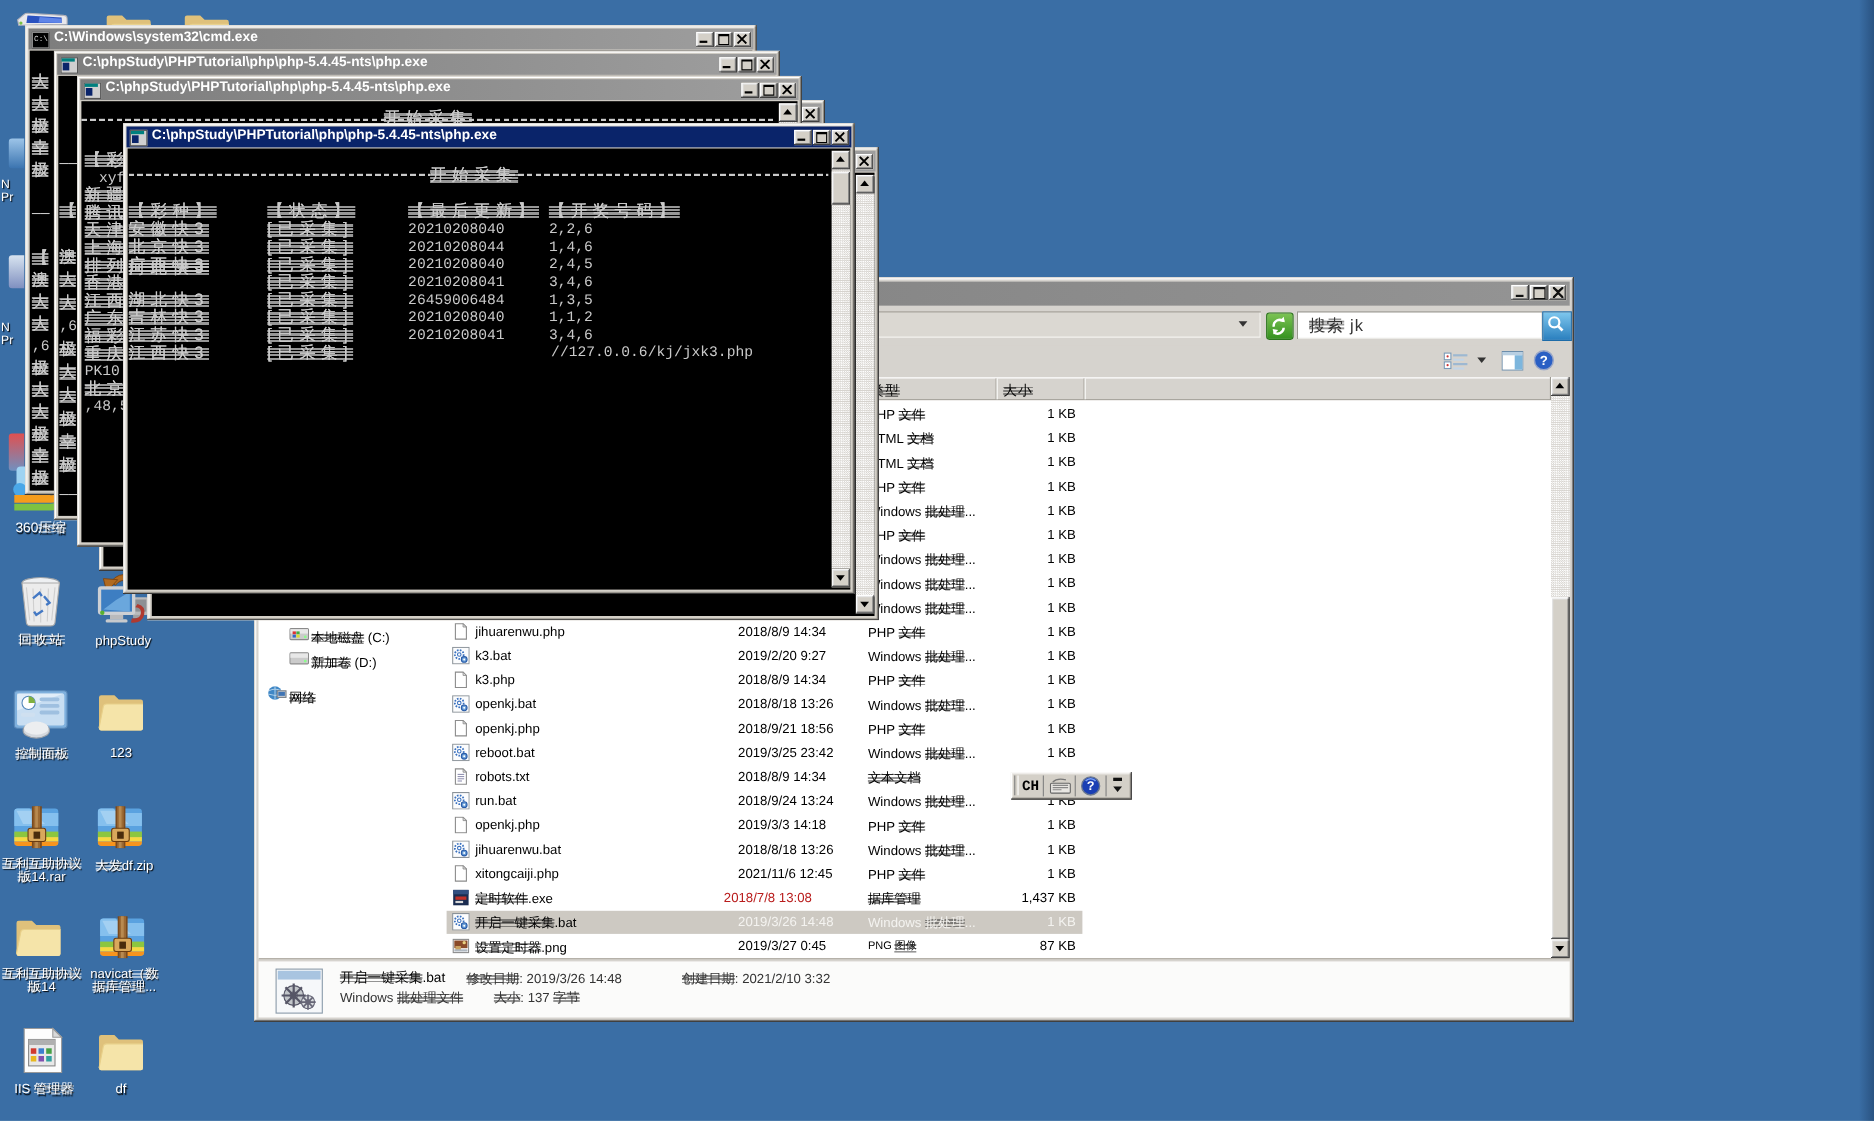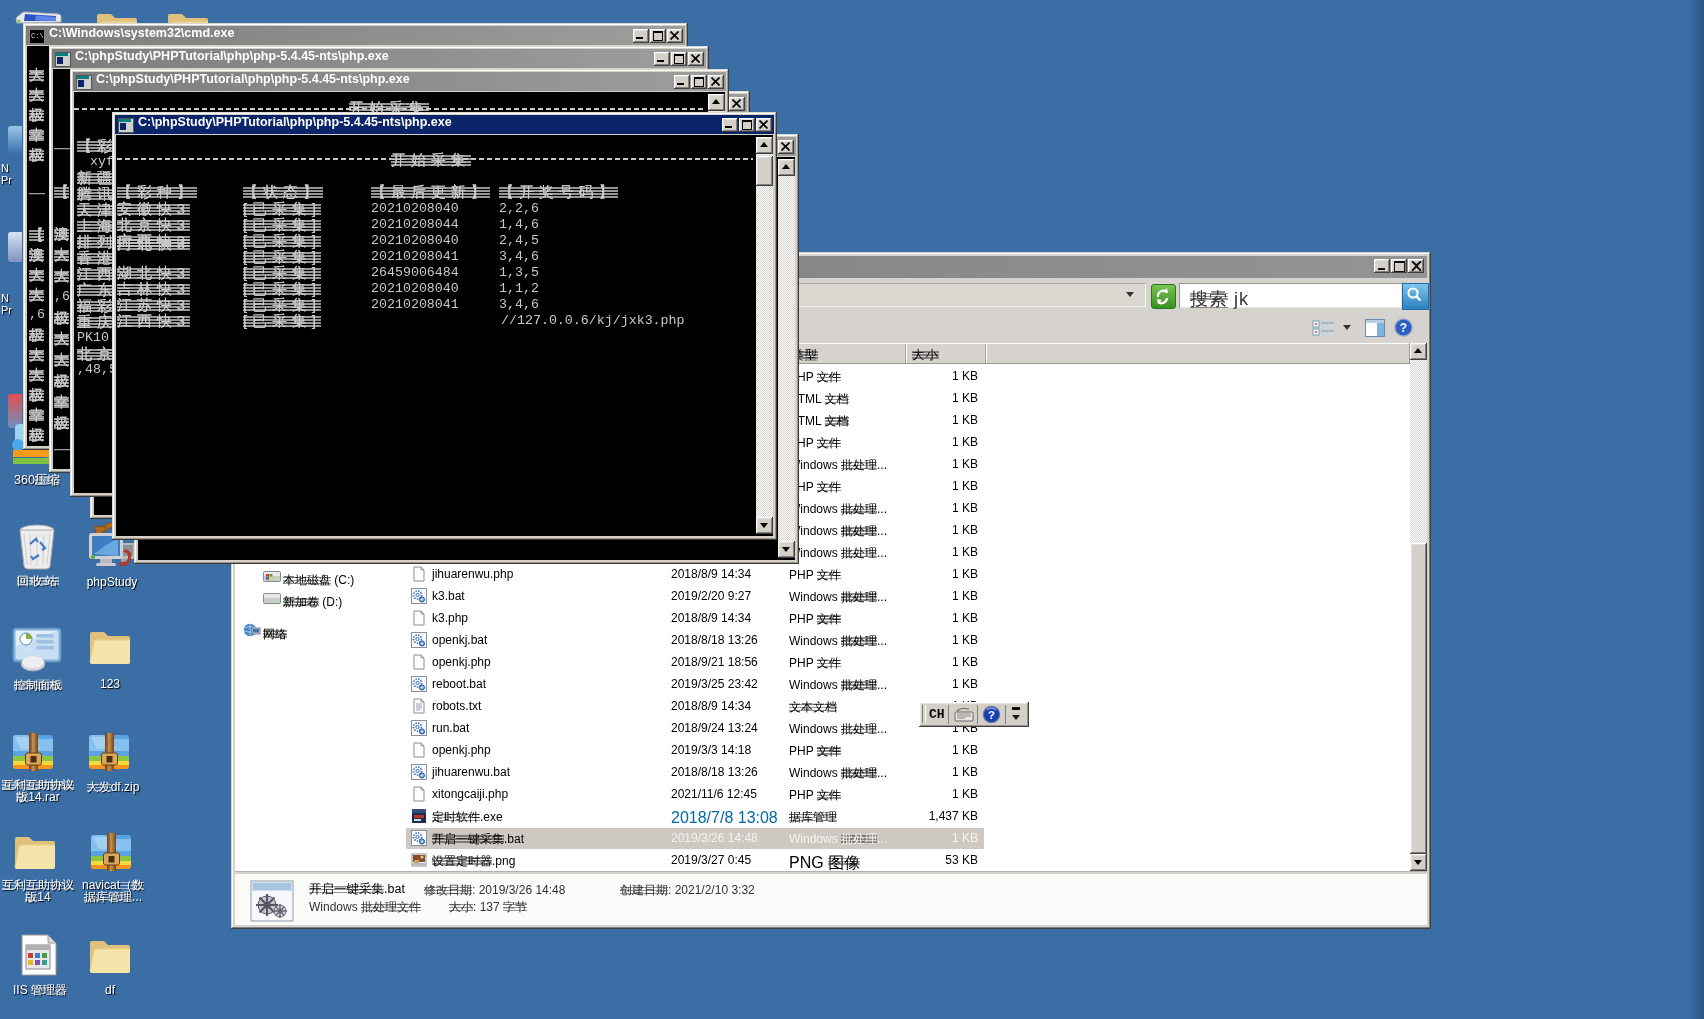--- a/index.html
+++ b/index.html
@@ -185,21 +185,21 @@
 <div class="a" style="left:893px;top:36px;width:16px;height:14px">
         <div class="tri-d" style="border-top-color:#333;left:2px;top:4px"></div>
       </div>
 <div class="a" style="left:920px;top:32px;width:23px;height:23px;background:linear-gradient(180deg,#7cc354,#35921f);border:1px solid #2a751b;border-radius:3px">
 <svg width="22" height="22" viewBox="0 0 22 22">
           <path d="M6 12 a5.5 5.5 0 0 1 9 -5 M15 13 a5.5 5.5 0 0 1 -9 4" stroke="#fff" stroke-width="2.2" fill="none"></path>
           <path d="M15 3 L16 8 L11 7 Z" fill="#fff"></path>
           <path d="M6 19 L5 14 L10 15 Z" fill="#fff"></path>
         </svg></div>
 <div class="a" style="left:948px;top:31px;width:223px;height:25px;background:#fff;box-shadow:inset 1px 1px #9a9890, inset -1px -1px #e8e6e1">
-        <span style="position:absolute;left:11px;top:4px;font-size:18px;color:#333;letter-spacing:1px"><span class="zfd">搜索</span> jk</span>
+        <span style="position:absolute;left:11px;top:4px;font-size:15px;color:#333;letter-spacing:1px"><span class="zfd">搜索</span> jk</span>
       </div>
 <div class="a" style="left:1171px;top:31px;width:25px;height:25px;background:linear-gradient(180deg,#7ec7ee,#2a7fbe);border:1px solid #1d6ba8">
 <svg width="23" height="23" viewBox="0 0 23 23">
           <circle cx="10" cy="9" r="4.6" stroke="#fff" stroke-width="2" fill="none"></circle>
           <path d="M13.5 12.5 L17.5 16.5" stroke="#fff" stroke-width="2.4"></path>
         </svg></div>
 <div class="a" style="left:4px;top:62px;right:4px;height:29px;background:#d6d3ce"></div>
 <svg class="a" style="left:1081px;top:67px" width="24" height="19" viewBox="0 0 24 19">
 <rect x="1" y="2" width="6" height="6" fill="#fff" stroke="#7a9ab8"></rect>
         <rect x="1" y="10" width="6" height="6" fill="#fff" stroke="#7a9ab8"></rect>
@@ -380,21 +380,21 @@
 <div class="a" style="left:440px;top:535px;font-size:12px;color:#000;white-space:pre">2021/11/6 12:45</div>
 <div class="a" style="left:558px;top:535px;font-size:12px;color:#000;white-space:pre">PHP <span class="zfd">文件</span></div>
 <div class="a" style="left:640px;top:535px;width:107px;text-align:right;font-size:12px;color:#000;white-space:pre">1 KB</div>
 <svg class="a" style="left:180px;top:556px" width="16" height="16" viewBox="0 0 16 16">
         <rect x="1" y="1" width="14" height="14" fill="#1a2c50"></rect>
         <rect x="1" y="1" width="14" height="4" fill="#324f80"></rect>
         <rect x="3" y="7" width="10" height="3" fill="#c03028"></rect>
         <rect x="3" y="11" width="7" height="2" fill="#d8d8d8"></rect>
       </svg>
       <div class="a" style="left:201px;top:557px;font-size:12px;color:#000;white-space:pre"><span class="zfd">定时软件</span>.exe</div>
-<div class="a" style="left:440px;top:557px;font-size:16px;color:#0369a1;white-space:pre">2018/7/8 13:08</div>
+<div class="a" style="left:427px;top:557px;font-size:12px;color:#b91c1c;white-space:pre">2018/7/8 13:08</div>
 <div class="a" style="left:558px;top:557px;font-size:12px;color:#000;white-space:pre"><span class="zfd">据库管理</span></div>
 <div class="a" style="left:640px;top:557px;width:107px;text-align:right;font-size:12px;color:#000;white-space:pre">1,437 KB</div>
 <div class="a" style="left:175px;top:576px;width:578px;height:21px;background:#cdc9c2"></div>
 <svg class="a" style="left:180px;top:578px" width="16" height="16" viewBox="0 0 16 16">
         <rect x="0.5" y="0.5" width="15" height="15" fill="#fbfcfd" stroke="#8a9298"></rect>
         <circle cx="6.5" cy="7" r="4" fill="none" stroke="#3b72c0" stroke-width="1.6" stroke-dasharray="1.5 1.2"></circle>
         <circle cx="6.5" cy="7" r="1.6" fill="#fff" stroke="#3b72c0"></circle>
         <circle cx="11" cy="11.5" r="2.6" fill="#6a9fd8" stroke="#2a5ca8"></circle>
         <circle cx="11" cy="11.5" r="0.9" fill="#fff"></circle>
       </svg>
@@ -404,22 +404,22 @@
 <div class="a" style="left:640px;top:579px;width:107px;text-align:right;font-size:12px;color:#f4f3f0;white-space:pre">1 KB</div>
 <svg class="a" style="left:180px;top:600px" width="16" height="16" viewBox="0 0 16 16">
         <rect x="1" y="2" width="14" height="12" fill="#fff" stroke="#8c8c8c"></rect>
         <rect x="2" y="3" width="12" height="7" fill="#8a4a28"></rect>
         <rect x="3" y="8" width="5" height="4" fill="#c8a060"></rect>
         <circle cx="11" cy="5" r="1.5" fill="#e8d080"></circle>
         <rect x="2" y="11" width="12" height="2" fill="#b0b8c0"></rect>
       </svg>
       <div class="a" style="left:201px;top:601px;font-size:12px;color:#000;white-space:pre"><span class="zfd">设置定时器</span>.png</div>
 <div class="a" style="left:440px;top:601px;font-size:12px;color:#000;white-space:pre">2019/3/27 0:45</div>
-<div class="a" style="left:558px;top:601px;font-size:16px;color:#000;white-space:pre">PNG <span class="zfd">图像</span></div>
-<div class="a" style="left:640px;top:601px;width:107px;text-align:right;font-size:12px;color:#000;white-space:pre">53 KB</div>
+<div class="a" style="left:558px;top:601px;font-size:10px;color:#000;white-space:pre">PNG <span class="zfd">图像</span></div>
+<div class="a" style="left:640px;top:601px;width:107px;text-align:right;font-size:12px;color:#000;white-space:pre">87 KB</div>
 <div class="sb a" style="left:1179px;top:91px;height:528px"></div>
 <div class="sbtn a" style="left:1179px;top:91px">
         <div class="tri-u"></div>
       </div>
 <div class="a" style="left:1179px;top:291px;width:17px;height:311px;background:#d4d0c8;box-shadow:inset -1px -1px #404040,inset 1px 1px #fff,inset -2px -2px #808080,inset 2px 2px #dfdfdf"></div>
 <div class="sbtn a" style="left:1179px;top:602px">
         <div class="tri-d"></div>
       </div>
 <div class="a" style="left:4px;top:619px;width:1192px;height:3px;background:#d6d3ce;box-shadow:inset 0 1px #b5b1a9"></div>
 <div class="a" style="left:4px;top:622px;width:1192px;height:51px;background:#fbfbfa"></div>

